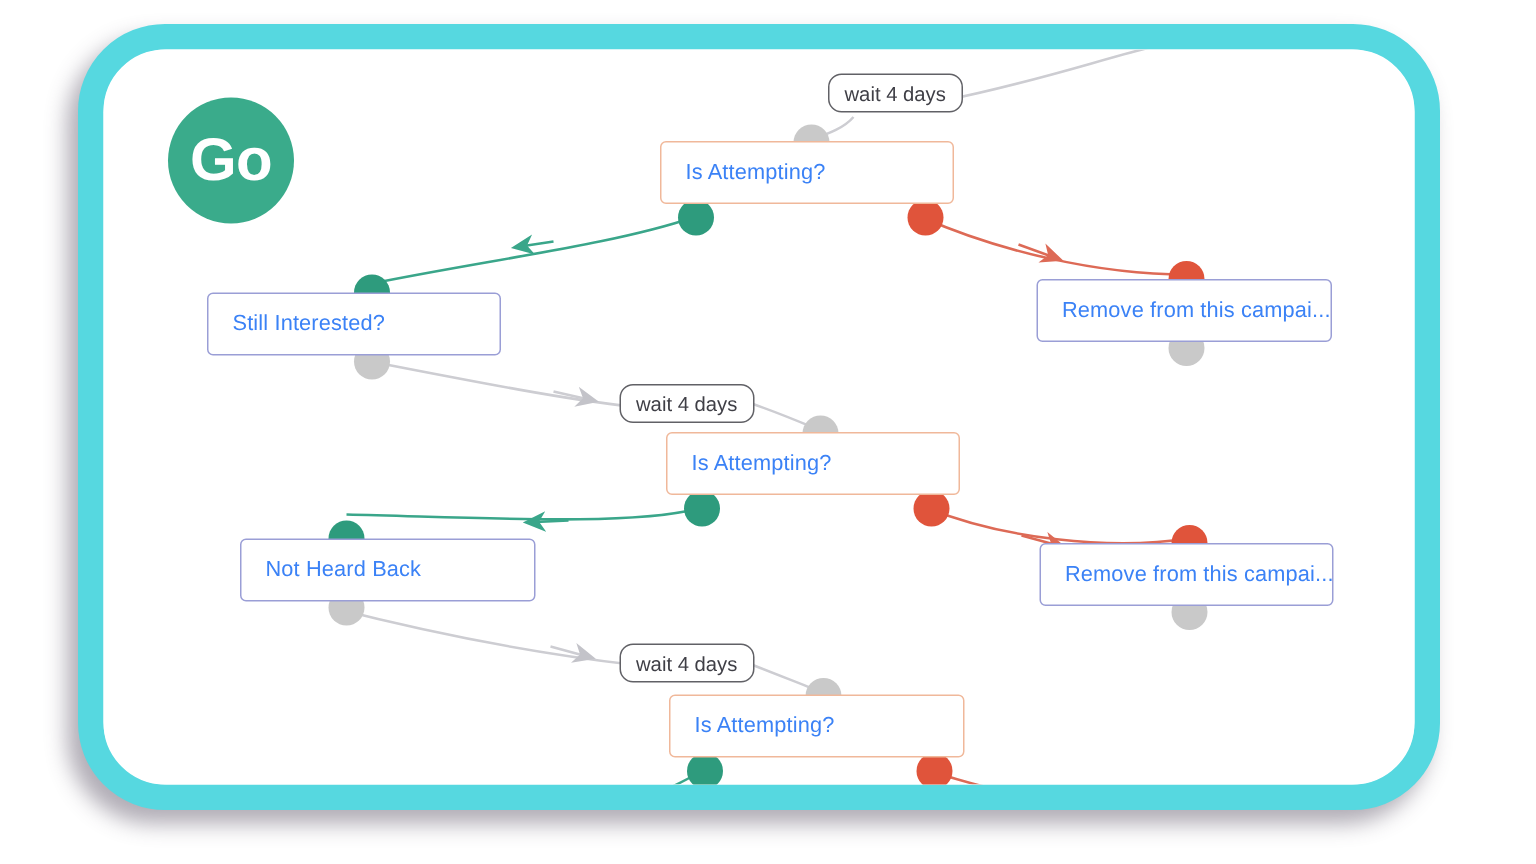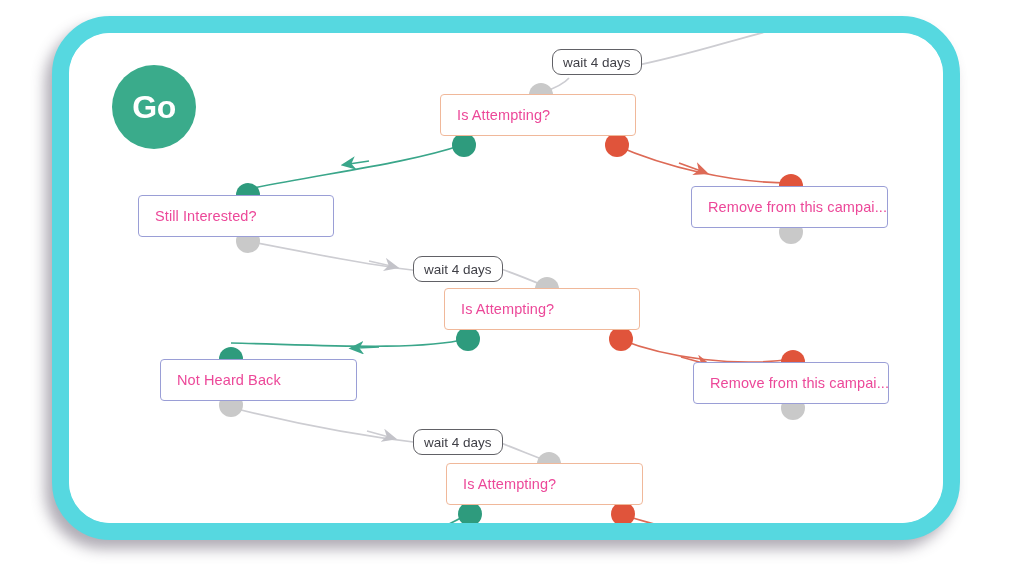--- a/index.html
+++ b/index.html
@@ -51,21 +51,21 @@
     left: 43px;
     top: 32px;
     width: 84px;
     height: 84px;
     border-radius: 50%;
     background: #3aab8b;
     color: #ffffff;
     display: flex;
     align-items: center;
     justify-content: center;
-    font-size: 32px;
+    font-size: 40px;
     font-weight: bold;
     letter-spacing: -0.5px;
     z-index: 6;
   }
 
   
   #edges {
     position: absolute;
     left: 0;
     top: 0;
@@ -82,21 +82,21 @@
     background: #ffffff;
     border-radius: 4px;
     display: flex;
     align-items: center;
     z-index: 3;
     height: 42px;
     padding-left: 16px;
   }
   .node .node-label {
     font-size: 14.5px;
-    color: #ec4899;
+    color: #3b82f6;
     white-space: nowrap;
     letter-spacing: 0.1px;
   }
   .node.decision {
     border: 1px solid #f0b89a;
   }
   .node.action {
     border: 1px solid #9a9ed6;
   }
 

